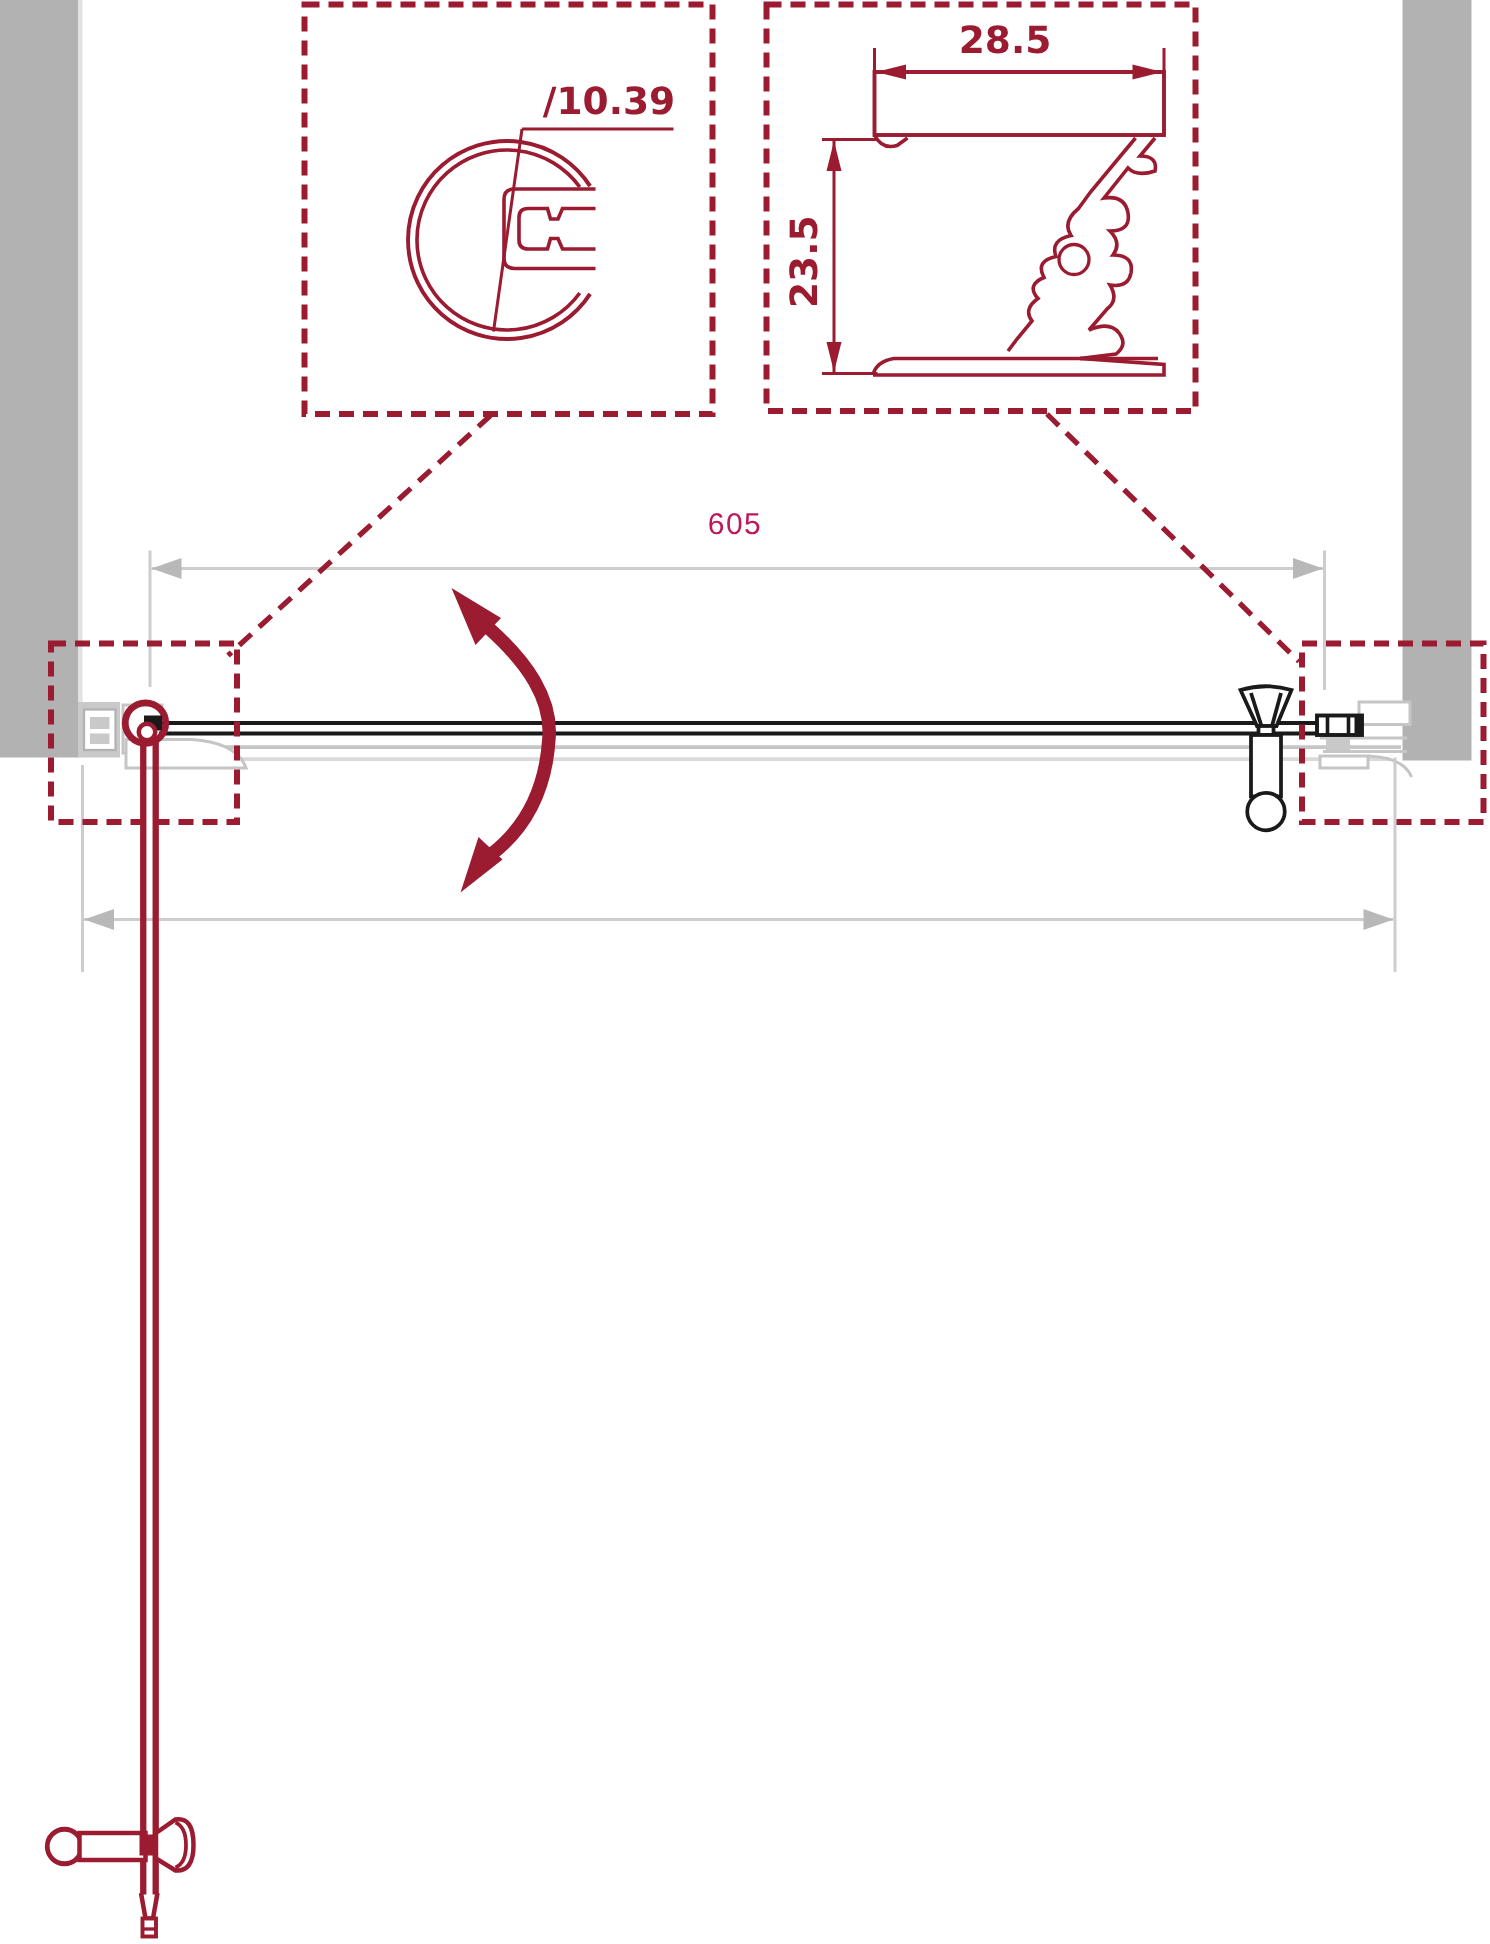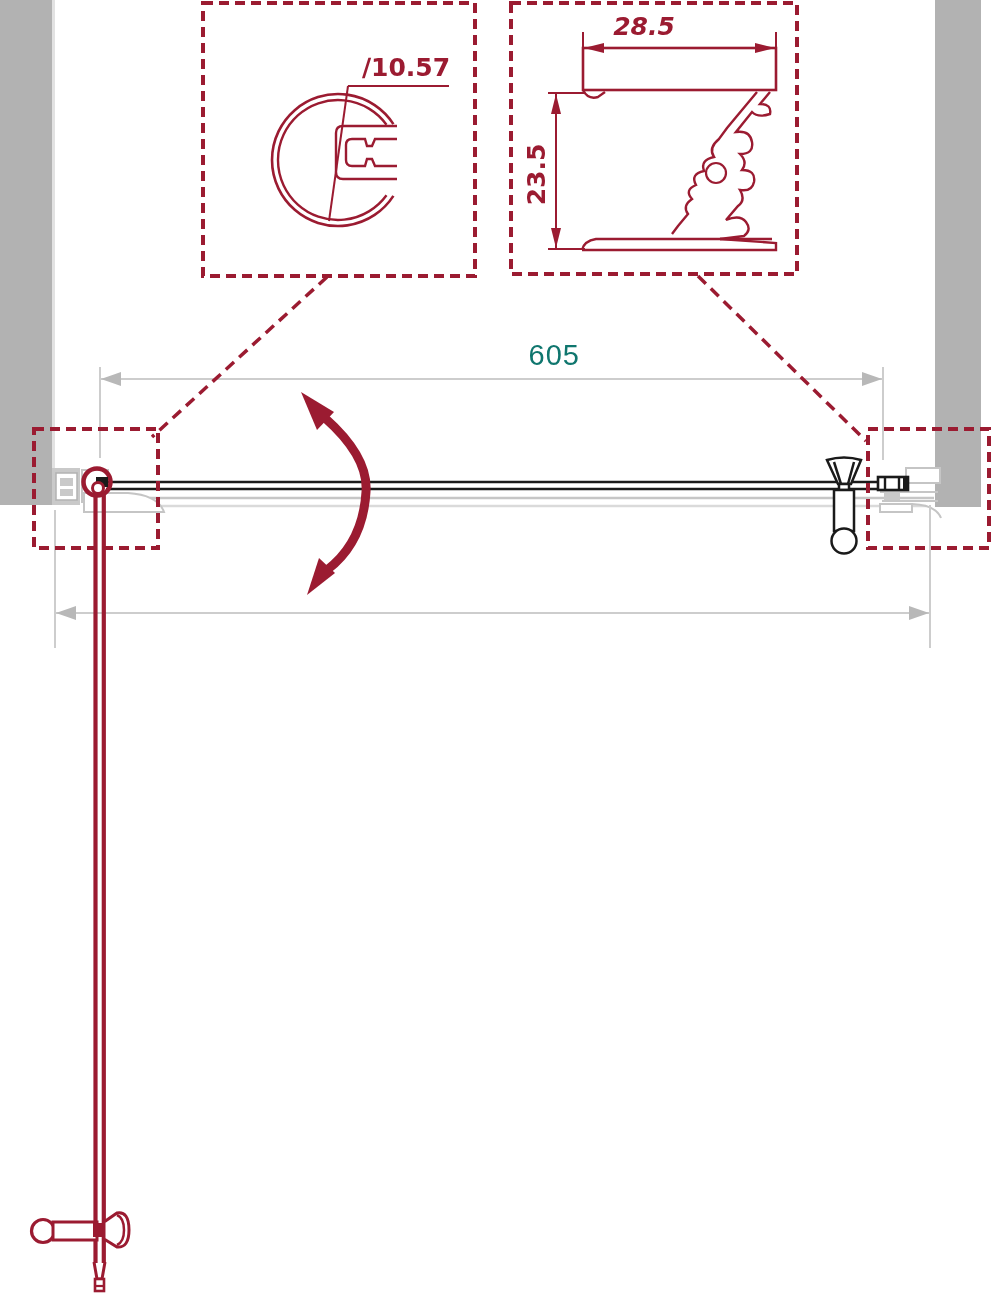--- a/index.html
+++ b/index.html
@@ -1,18 +1,18 @@
 <!DOCTYPE html>
 <html><head>
 <meta charset="utf-8">
 <style>
   html,body{margin:0;padding:0;background:#fff;}
   .canvas{position:relative;width:993px;height:1296px;background:#ffffff;overflow:hidden;
           font-family:"Liberation Sans","DejaVu Sans",sans-serif;}
-  .dim-label{position:absolute;color:#0f766e;font-size:29px;letter-spacing:1px;text-align:right;}
+  .dim-label{position:absolute;color:#be185d;font-size:20px;letter-spacing:1px;text-align:center;}
   .dim-label-red{position:absolute;color:#9b1b31;font-size:25px;font-weight:bold;text-align:center;
                  font-family:"DejaVu Sans","Liberation Sans",sans-serif;}
   .rot{transform:rotate(-90deg);transform-origin:center center;}
   svg{position:absolute;left:0;top:0;}
 </style>
 </head>
 <body>
 
 <div class="canvas">
 
@@ -155,19 +155,19 @@
     <line x1="556" y1="94" x2="556" y2="248" stroke-width="2"></line>
     <polygon points="556,94 551,114 561,114" fill="#9b1b31" stroke="none"></polygon>
     <polygon points="556,248 551,228 561,228" fill="#9b1b31" stroke="none"></polygon>
   </g>
 
 </svg>
 
 <span class="dim-label" style="left:400px;top:339px;width:180px;">605</span>
 
 
-<span class="dim-label-red" style="left:336px;top:53px;width:140px;">∕10.57</span>
+<span class="dim-label-red" style="left:336px;top:53px;width:140px;">∕10.39</span>
 
-<span class="dim-label-red" style="left:584px;top:12px;width:120px;font-style:italic;">28.5</span>
+<span class="dim-label-red" style="left:610px;top:12px;width:120px;">28.5</span>
 
 <span class="dim-label-red rot" style="left:486px;top:160px;width:100px;">23.5</span>
 
 </div>
 
 </body></html>

